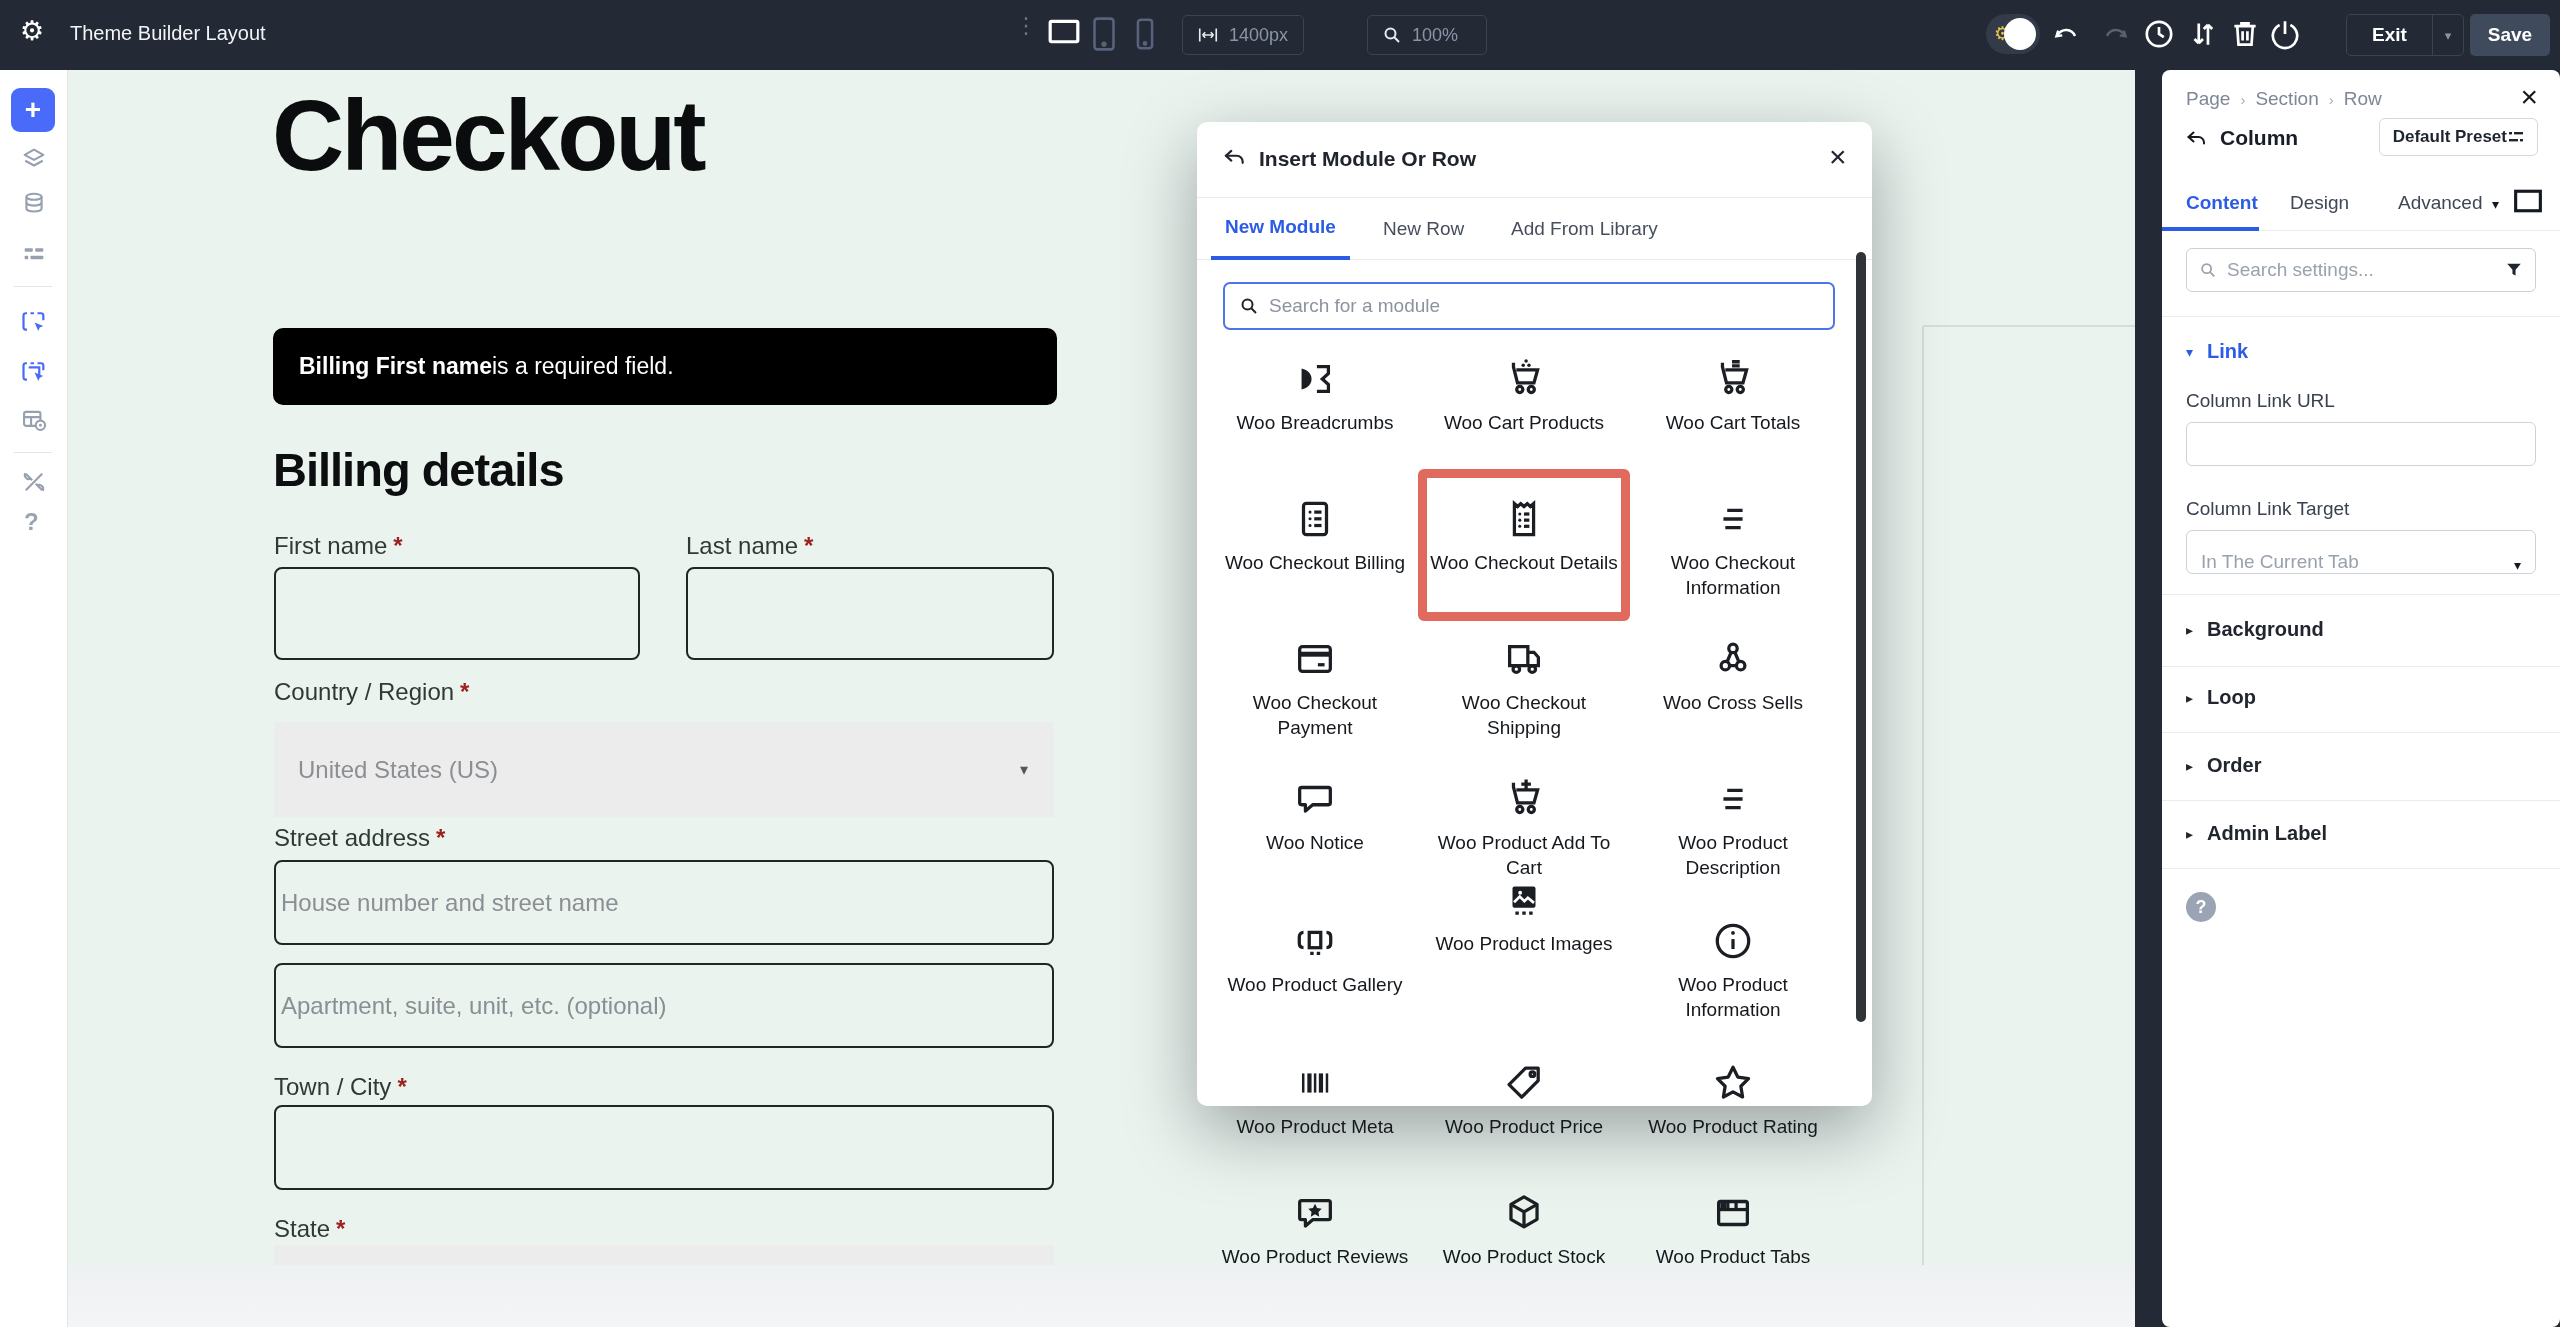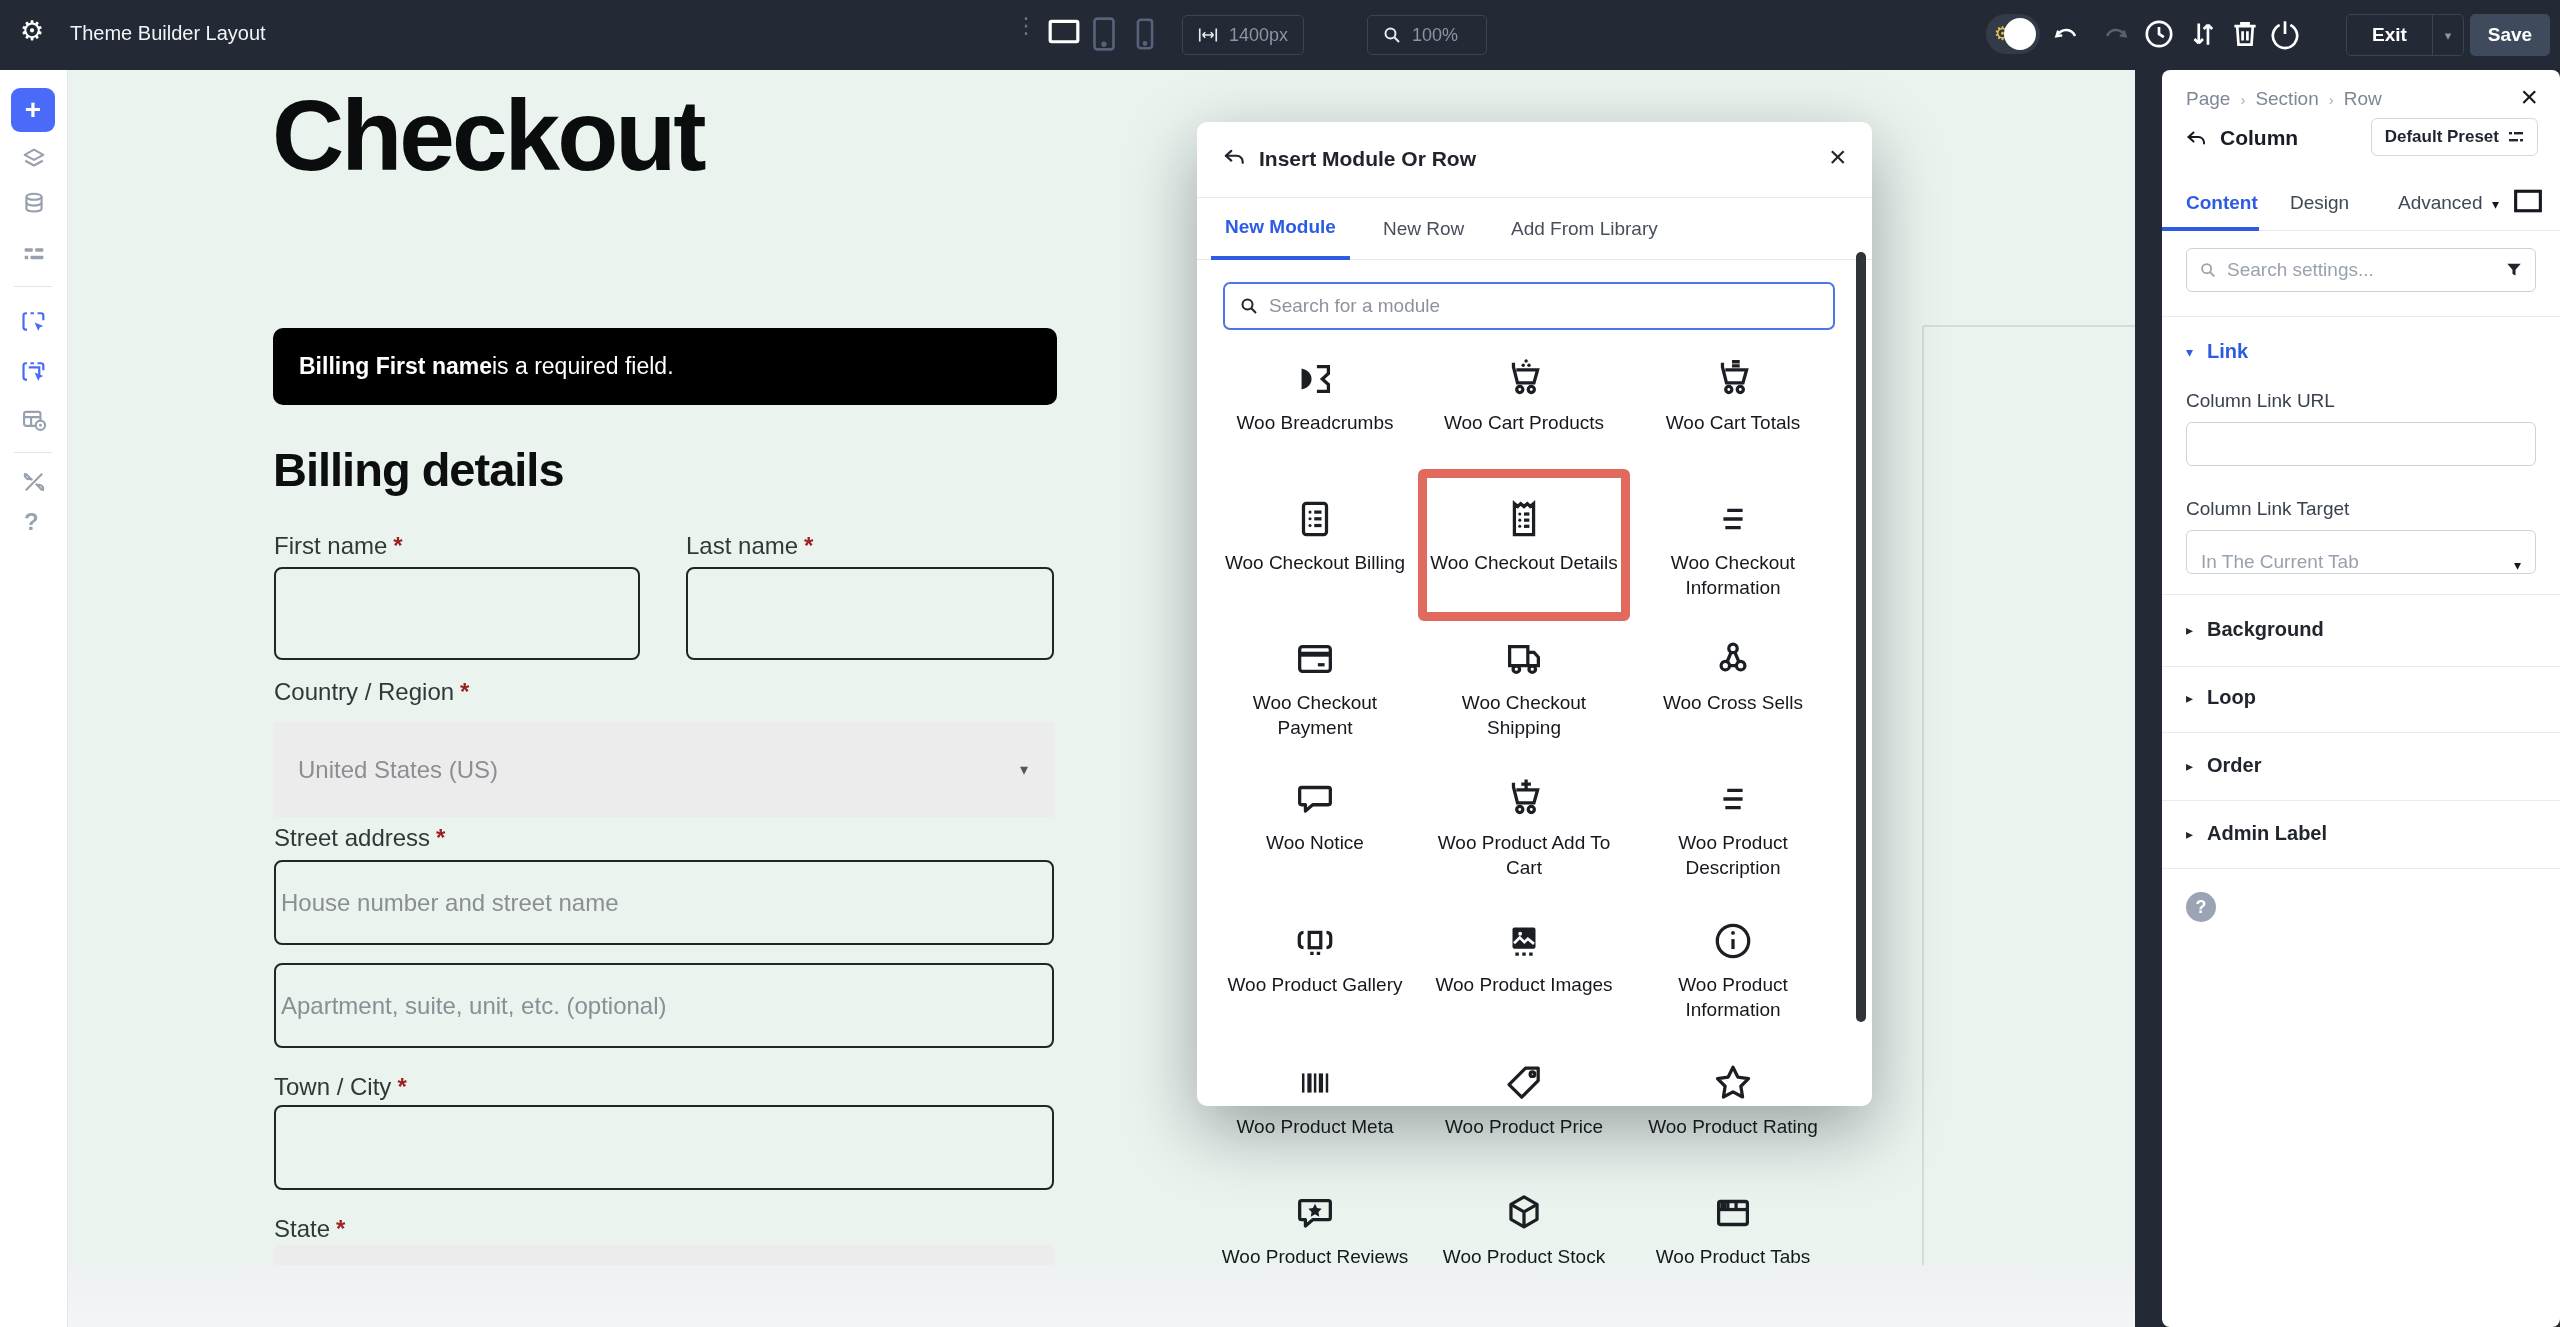--- a/index.html
+++ b/index.html
@@ -65,21 +65,21 @@
   .hlbox { position:absolute; left:221px; top:347px; width:212px; height:152px; border:9px solid #df6a5d; border-radius:6px; z-index:2; pointer-events:none; }
   .m-scroll { position:absolute; left:659px; top:130px; width:10px; height:770px; background:#303438; border-radius:5px; }
 
   
   .panel { position:absolute; left:2162px; top:70px; width:398px; height:1257px; background:#fff; z-index:30;border-radius:8px; }
   .p-bc { position:absolute; left:24px; top:18px; font-size:19px; color:#7e8796; display:flex; gap:10px; align-items:center; }
   .p-bc .sep { color:#a6aeba; font-size:15px; }
   .p-close { position:absolute; right:22px; top:12px; font-size:30px; color:#14181f; line-height:1; }
   .p-back { position:absolute; left:22px; top:58px; width:24px; height:24px; color:#14181f; }
   .p-title { position:absolute; left:58px; top:56px; font-size:21px; font-weight:700; color:#171c26; }
-  .presetbtn { position:absolute; right:22px; top:48px; height:38px; border:1px solid #d3d7de; border-radius:6px; background:#fff; display:flex; align-items:center; gap:9px; padding:0 13px; font-size:17px; font-weight:700; color:#1f2530; }
+  .presetbtn { position:absolute; right:22px; top:48px; height:38px; border:1px solid #d3d7de; border-radius:6px; background:#fff; display:flex; align-items:center; gap:1px; padding:0 13px; font-size:17px; font-weight:700; color:#1f2530; }
   .p-tab { position:absolute; top:122px; font-size:19px; color:#3f4856; }
   .p-tab.active { color:#2c5ce5; font-weight:700; }
   .p-tabline { position:absolute; left:0; top:160px; width:398px; height:1px; background:#e9ebee; }
   .p-tabul { position:absolute; left:0; top:157px; width:97px; height:4px; background:#2c5ce5; }
   .p-caret { position:absolute; left:330px; top:126px; font-size:14px; color:#14181f; }
   .p-screen { position:absolute; right:16px; top:118px; width:32px; height:26px; color:#14181f; }
   .p-search { position:absolute; left:24px; top:178px; width:350px; height:44px; border:1px solid #ccd1d8; border-radius:6px; display:flex; align-items:center; gap:10px; padding:0 12px; }
   .p-search input { border:none; outline:none; flex:1; font-size:19px; color:#30363f; font-family:"Liberation Sans",sans-serif; }
   .p-search input::placeholder { color:#9aa2ae; }
   .p-div { position:absolute; left:0; width:398px; height:1px; background:#e9ebee; }
@@ -444,21 +444,21 @@
       <span class="ticon">
           <svg width="46" height="46" viewBox="0 0 24 24" fill="none" stroke="currentColor" stroke-width="1.7">
             <rect x="9" y="7.5" width="6" height="8"></rect>
             <path d="M6 7.5c-1.3 0-2.2.8-2.2 2.4v3.2c0 1.6.9 2.4 2.2 2.4"></path>
             <path d="M18 7.5c1.3 0 2.2.8 2.2 2.4v3.2c0 1.6-.9 2.4-2.2 2.4"></path>
             <path d="M9.5 18.5h1.8M12.9 18.5h1.8"></path>
           </svg>
         </span>
       <span class="tlabel">Woo Product Gallery</span>
     </div>
-    <div class="tile" style="left:227px;top:794px;">
+    <div class="tile" style="left:227px;top:753px;">
       <span class="ticon">
           <svg width="46" height="46" viewBox="0 0 24 24" fill="none">
             <rect x="6" y="5" width="12" height="11" rx="1" fill="currentColor"></rect>
             <path d="M6.8 13.2l3-3 2.4 2.4 1.8-1.8 3.2 2.7" stroke="#fff" stroke-width="1.4" fill="none"></path>
             <circle cx="10" cy="8.2" r="1" fill="#fff"></circle>
             <path d="M7.5 18.8h1.8M11.1 18.8h1.8M14.7 18.8h1.8" stroke="currentColor" stroke-width="1.7"></path>
           </svg>
         </span>
       <span class="tlabel">Woo Product Images</span>
     </div>

